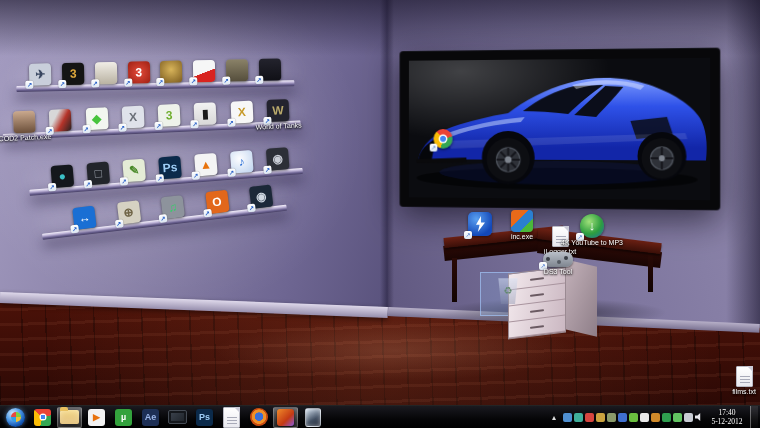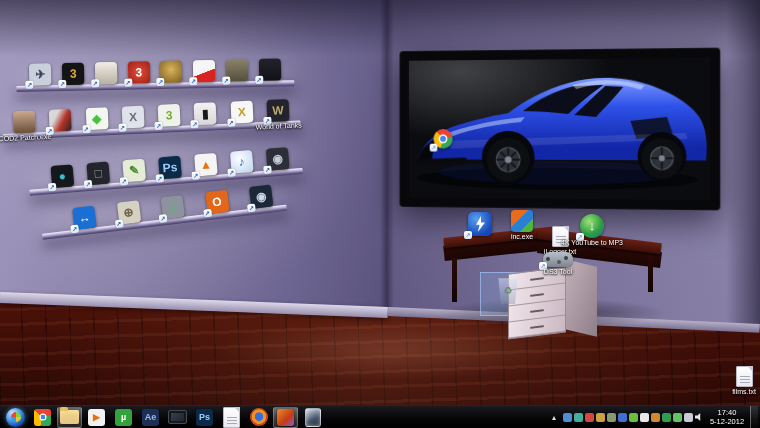--- a/index.html
+++ b/index.html
@@ -157,21 +157,21 @@
     border-radius:2px;margin:0 1px;}
   .tb-item.active{background:linear-gradient(rgba(255,255,255,.30),rgba(255,255,255,.08));
     border:1px solid rgba(255,255,255,.28);box-shadow:inset 0 0 6px rgba(255,255,255,.18);}
   .tb-item .tile{width:17px;height:17px;font-size:9px;border-radius:3px;box-shadow:0 1px 2px rgba(0,0,0,.6);}
   .tb-right{margin-left:auto;display:flex;align-items:center;gap:3px;height:100%;}
   .tray-arrow{color:#ddd;font-size:8px;width:12px;text-align:center;cursor:default;}
   .tray{display:flex;align-items:center;gap:2px;}
   .tray-ic{display:inline-block;width:9px;height:9px;border-radius:2px;
     box-shadow:0 0 1px rgba(0,0,0,.8);}
   .clock{width:40px;text-align:center;color:#fff;font-size:7.5px;line-height:1.25;
-    text-shadow:0 1px 1px #000;}
+    text-shadow:0 1px 1px #000;font-family:Liberation Serif, serif;}
   .show-desktop{width:8px;height:100%;border-left:1px solid rgba(255,255,255,.35);
     background:linear-gradient(rgba(255,255,255,.10),rgba(255,255,255,.02));}
 </style>
 </head>
 <body>
 
 <div id="room">
   <div class="wall-left"></div>
   <div class="wall-right"></div>
   <div class="corner"></div>

